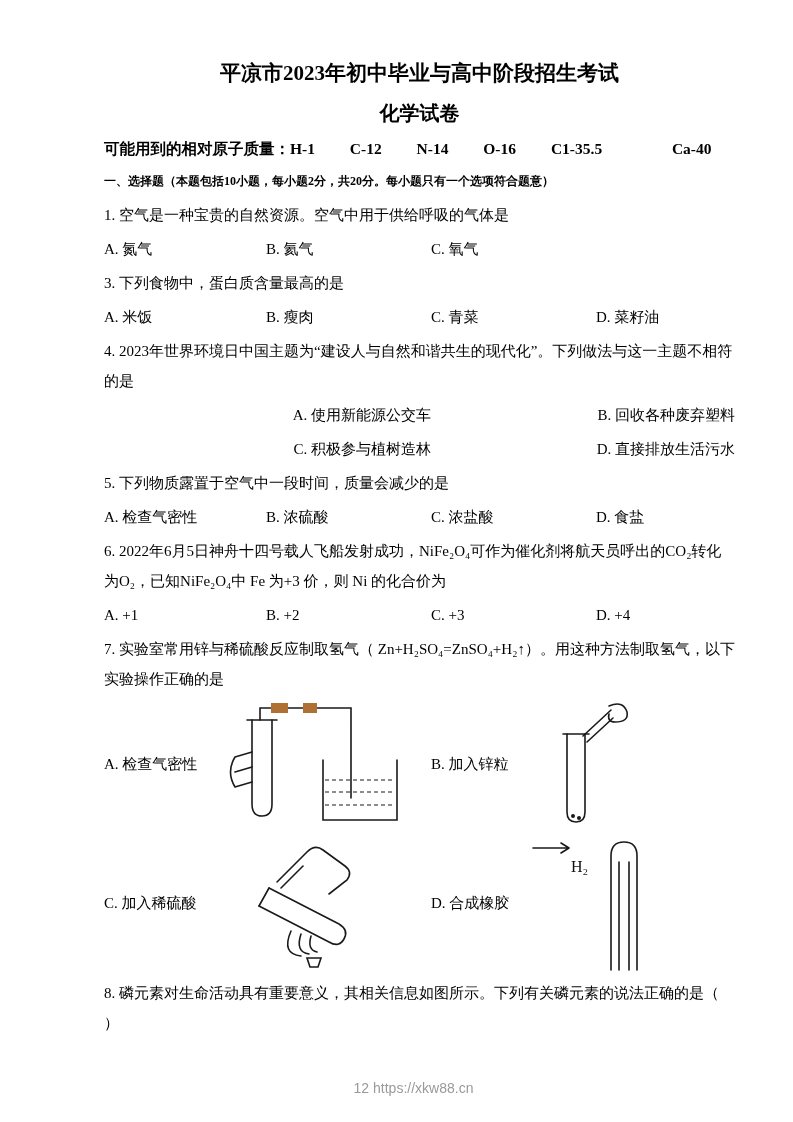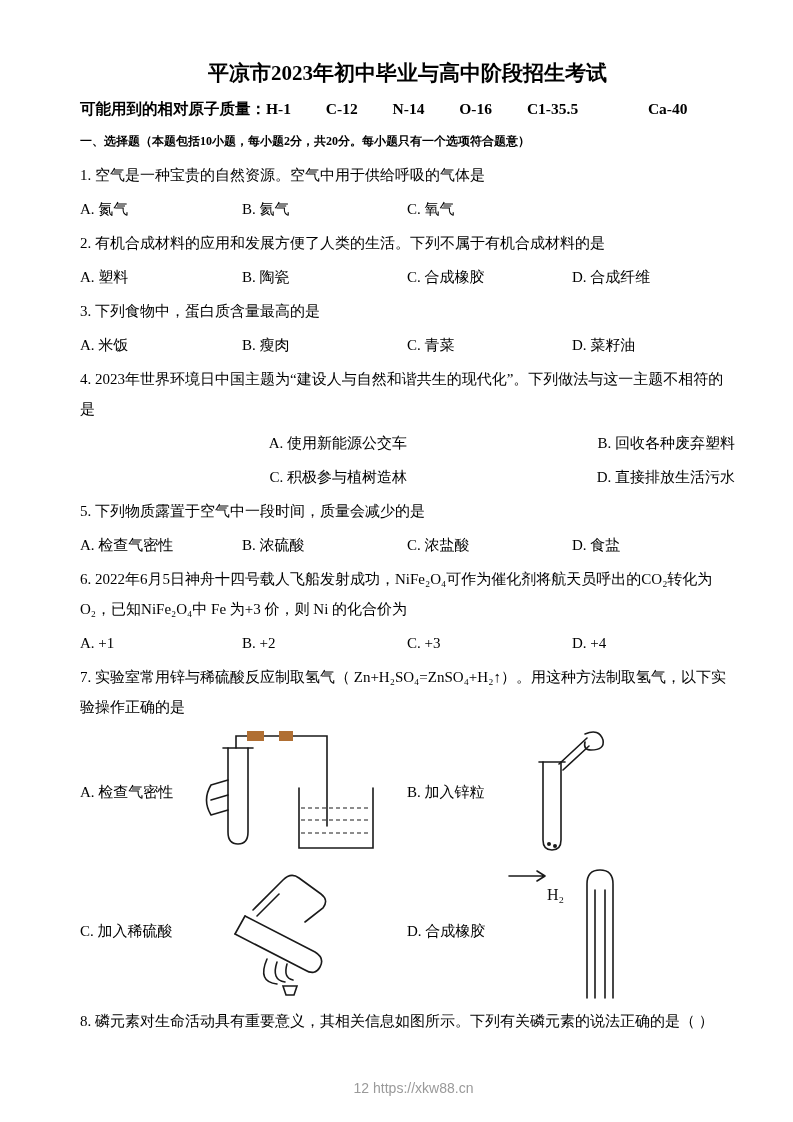--- a/index.html
+++ b/index.html
@@ -1,21 +1,21 @@
 <!DOCTYPE html>
 <html><head>
 <meta charset="utf-8">
 <style>
   * { margin:0; padding:0; box-sizing:border-box; }
   html,body { background:#ffffff; }
   .page {
     width:793px; height:1122px; position:relative; margin:0 auto;
     background:#ffffff; color:#000;
     font-family:"Liberation Serif","DejaVu Serif",serif;
-    padding:58px 58px 0 80px; overflow:hidden;
+    padding:58px 58px 0 104px; overflow:hidden;
   }
   .title { text-align:center; font-weight:bold; font-size:21px; line-height:30px; }
   .subtitle { text-align:center; font-weight:bold; font-size:20px; line-height:30px; margin-top:10px; }
   .atomic { font-weight:bold; font-size:15.5px; line-height:30px; margin-top:6px; white-space:pre; }
   .section-header { font-weight:bold; font-size:12px; line-height:30px; margin-top:2px; }
   .stem { font-size:15px; line-height:30px; margin-top:4px; }
   .options { display:grid; grid-template-columns:162px 165px 165px 1fr; font-size:15px; line-height:30px; margin-top:4px; }
   .options2 { display:grid; grid-template-columns:327px 1fr; font-size:15px; line-height:30px; margin-top:4px;text-align:right; }
   .fig-grid { display:grid; grid-template-columns:327px 1fr; margin-top:6px; }
   .fig-cell { display:flex; align-items:center; font-size:15px; }
@@ -28,41 +28,33 @@
     font-family:"Liberation Sans","DejaVu Sans",sans-serif;
   }
   svg text { font-family:"Liberation Serif","DejaVu Serif",serif; }
 </style>
 </head>
 <body>
 
 <div class="page">
 
   <div class="title">平凉市2023年初中毕业与高中阶段招生考试</div>
+  <div class="subtitle">化学试卷</div>
   <div class="atomic">可能用到的相对原子质量：H-1         C-12         N-14         O-16         C1-35.5                  Ca-40</div>
   <div class="section-header">一、选择题（本题包括10小题，每小题2分，共20分。每小题只有一个选项符合题意）</div>
 
   <div>
     <p class="stem">1. 空气是一种宝贵的自然资源。空气中用于供给呼吸的气体是</p>
     <div class="options">
       <span class="opt">A. 氮气</span>
       <span class="opt">B. 氦气</span>
       <span class="opt">C. 氧气</span>
     </div>
   </div>
 
-  <div>
-    <p class="stem">2. 有机合成材料的应用和发展方便了人类的生活。下列不属于有机合成材料的是</p>
-    <div class="options">
-      <span class="opt">A. 塑料</span>
-      <span class="opt">B. 陶瓷</span>
-      <span class="opt">C. 合成橡胶</span>
-      <span class="opt">D. 合成纤维</span>
-    </div>
-  </div>
 
   <div>
     <p class="stem">3. 下列食物中，蛋白质含量最高的是</p>
     <div class="options">
       <span class="opt">A. 米饭</span>
       <span class="opt">B. 瘦肉</span>
       <span class="opt">C. 青菜</span>
       <span class="opt">D. 菜籽油</span>
     </div>
   </div>

